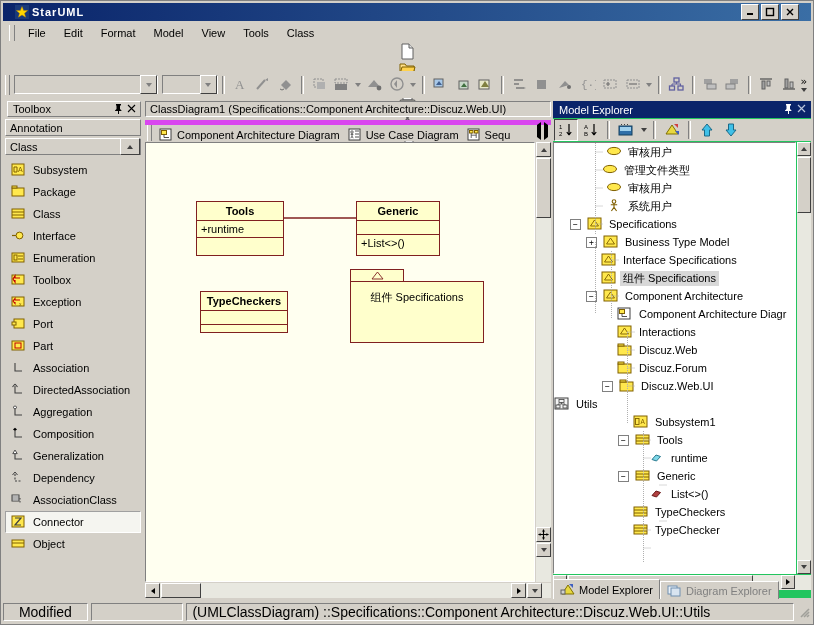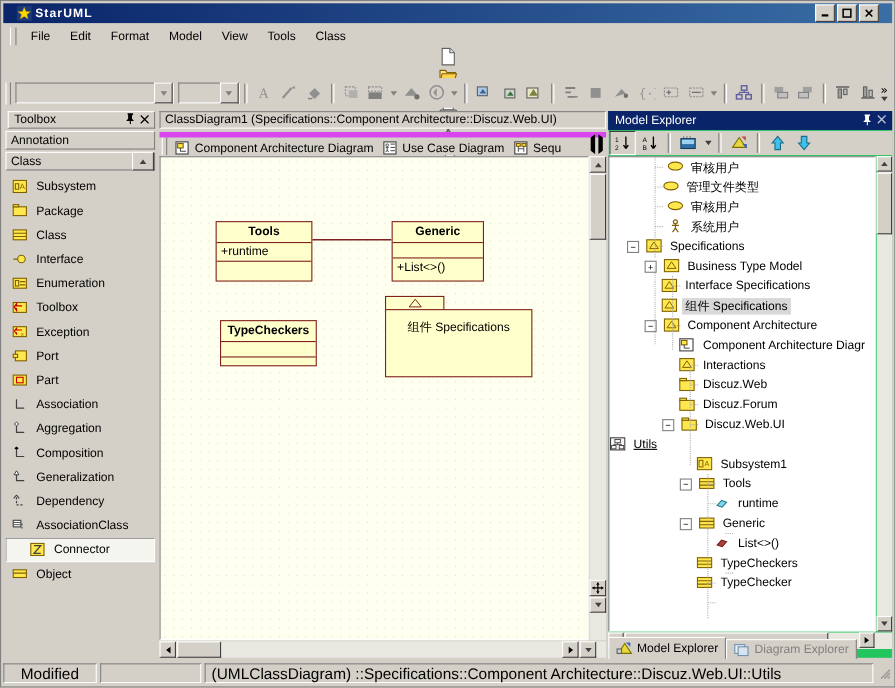--- a/index.html
+++ b/index.html
@@ -81,21 +81,21 @@
   .tbx-group{position:absolute;left:2px;width:136px;height:17px;
      background:#d4d0c8;border:1px solid;border-color:#fff #808080 #808080 #fff;
      display:flex;align-items:center;padding-left:4px;box-sizing:border-box;font-size:11px;}
   .tbx-group .gbtn{margin-left:auto;width:18px;height:15px;background:#d4d0c8;
      border:1px solid;border-color:#fff #404040 #404040 #fff;
      display:flex;align-items:center;justify-content:center;}
   .tbx-list{position:absolute;left:2px;top:58px;width:136px;height:420px;overflow:hidden;}
   .tbx-item{height:22px;display:flex;align-items:center;padding-left:6px;
      box-sizing:border-box;font-size:11px;cursor:default;}
   .tbx-item.sel{background:#f5f5f0;border:1px solid;
-     border-color:#a0a0a0 #fff #fff #a0a0a0;padding-left:21px;}
+     border-color:#a0a0a0 #fff #fff #a0a0a0;padding-left:5px;}
   .tbx-ico{width:16px;height:14px;margin-right:6px;position:relative;flex:0 0 auto;}
 
   
   #docwrap{position:absolute;left:144px;top:100px;width:406px;height:497px;}
   .doc-title{height:16px;background:#d4d0c8;border:1px solid;
      border-color:#808080 #fff #fff #808080;display:flex;align-items:center;
      padding-left:4px;box-sizing:border-box;font-size:11px;}
   .diag-tabs{position:absolute;left:0;top:19px;width:406px;height:21px;
      background:#d4d0c8;display:flex;align-items:flex-start;box-sizing:border-box;
      border-top:5px solid #d946ef;}
@@ -665,20 +665,29 @@
 
       <div class="tbx-item">
         <span class="tbx-ico">
           <svg width="14" height="13" viewBox="0 0 14 13">
               <path d="M4 2 v8 h7" fill="none" stroke="#404040" stroke-width="1.1"></path>
             </svg>
         </span>
         <span>Association</span>
       </div>
 
+      <div class="tbx-item">
+        <span class="tbx-ico">
+          <svg width="14" height="13" viewBox="0 0 14 13">
+              <path d="M4 3 v7 h7" fill="none" stroke="#404040" stroke-width="1.1"></path>
+              <path d="M4 1 l-2.5 3 M4 1 l2.5 3" fill="none" stroke="#404040" stroke-width="1.1"></path>
+            </svg>
+        </span>
+        <span>DirectedAssociation</span>
+      </div>
 
       <div class="tbx-item">
         <span class="tbx-ico">
           <svg width="14" height="13" viewBox="0 0 14 13">
               <path d="M4 4 v6 h7" fill="none" stroke="#404040" stroke-width="1.1"></path>
               <polygon points="4,0.8 6,2.4 4,4 2,2.4" fill="#fff" stroke="#404040" stroke-width="0.9"></polygon>
             </svg>
         </span>
         <span>Aggregation</span>
       </div>
@@ -1043,21 +1052,21 @@
       <div class="tr-row" style="padding-left:48px;">
         <span class="tr-exp">−</span>
         <span style="width:6px"></span>
         <span class="tr-ico"><svg width="15" height="13" viewBox="0 0 15 13">
               <rect x="1" y="3" width="13" height="9" fill="#ffe84d" stroke="#806000"></rect>
               <rect x="1" y="1" width="6" height="2" fill="#ffe84d" stroke="#806000"></rect>
             </svg></span>
         <span class="tr-lbl">Discuz.Web.UI</span>
       </div>
 
-      <div class="tr-row" style="text-decoration:underline;">
+      <div class="tr-row" style="">
         <span class="tr-ico"><svg width="15" height="13" viewBox="0 0 15 13">
               <rect x="1" y="1" width="13" height="11" fill="#f4f4f4" stroke="#404040"></rect>
               <rect x="5" y="2.5" width="5" height="3" fill="none" stroke="#404040" stroke-width="0.8"></rect>
               <rect x="2" y="8" width="4" height="3" fill="none" stroke="#404040" stroke-width="0.8"></rect>
               <rect x="9" y="8" width="4" height="3" fill="none" stroke="#404040" stroke-width="0.8"></rect>
               <path d="M7.5 5.5 v1.5 M4 7 h7 M4 7 v1 M11 7 v1" stroke="#404040" stroke-width="0.8" fill="none"></path>
             </svg></span>
         <span class="tr-lbl">Utils</span>
       </div>
 

